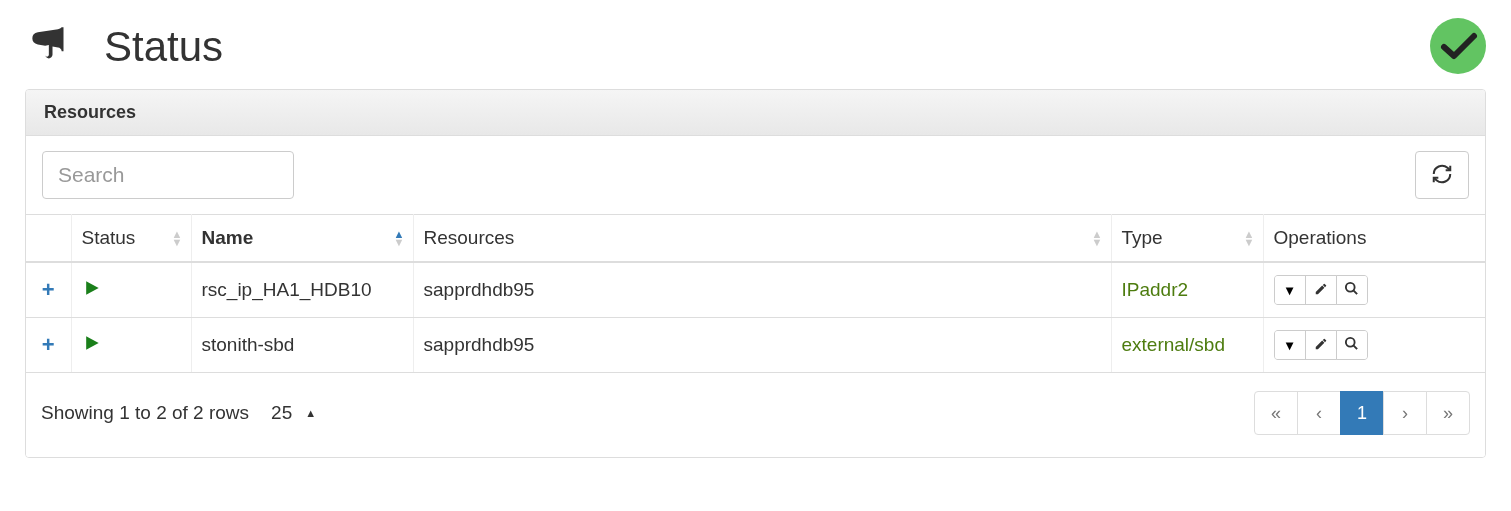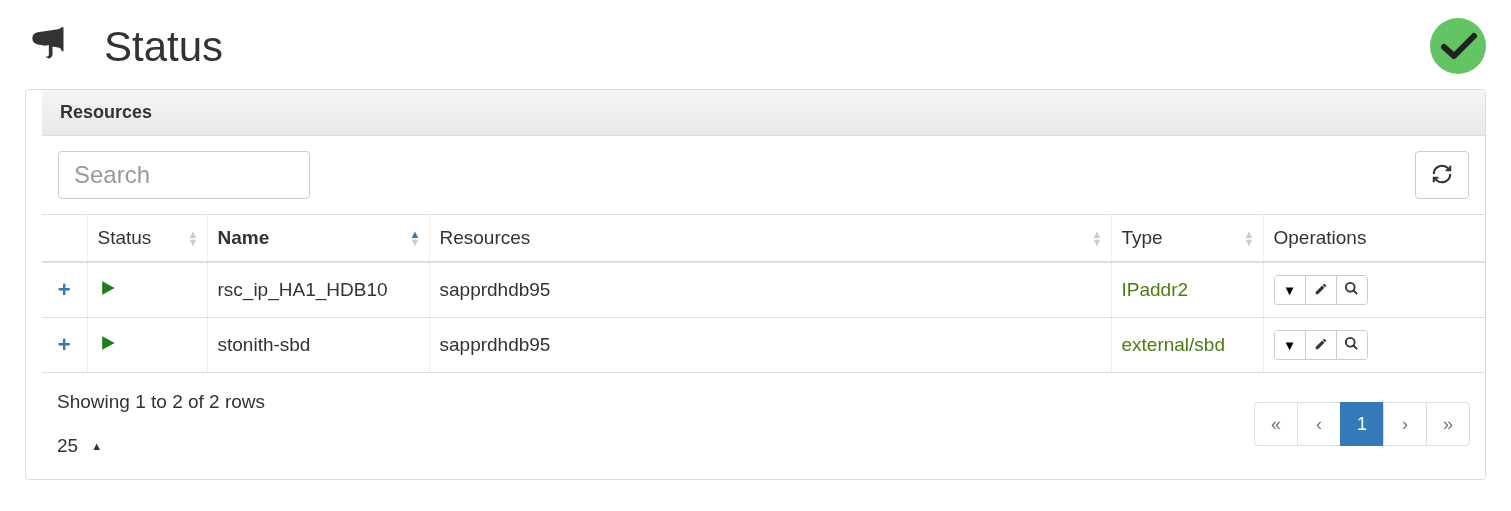--- a/index.html
+++ b/index.html
@@ -37,21 +37,20 @@
     height: 56px;
     background: #62c462;
     border-radius: 50%;
   }
   .status-badge svg { width: 100%; height: 100%; }
   .panel {
     border: 1px solid #ddd;
     border-radius: 4px;
     overflow: hidden;
     margin-top: 5px;
-    padding-left: 16px;
   }
   .panel-heading {
     background: linear-gradient(to bottom, #f5f5f5 0%, #e8e8e8 100%);
     border-bottom: 1px solid #ddd;
     padding: 12px 18px;
     font-weight: 700;
     font-size: 18px;
     color: #333;
   }
   .panel-body {
@@ -60,21 +59,21 @@
   .toolbar {
     padding: 15px 16px;
     display: flex;
     justify-content: space-between;
     align-items: center;
   }
   .search-input {
     width: 252px;
     height: 48px;
     padding: 6px 15px;
-    font-size: 24px;
+    font-size: 21px;
     border: 1px solid #ccc;
     border-radius: 4px;
     color: #555;
   }
   .search-input::placeholder { color: #999; }
   .refresh-btn {
     width: 54px;
     height: 48px;
     border: 1px solid #ccc;
     background: #fff;
@@ -150,21 +149,21 @@
   .btn-sm:first-child { margin-left: 0; border-radius: 3px 0 0 3px;}
   .btn-sm:last-child { border-radius: 0 3px 3px 0;}
   .footer {
     padding: 18px 15px 22px 15px;
     display: flex;
     justify-content: space-between;
     align-items: center;
     font-size: 19px;
     color: #333;
   }
-  .footer-left { display: flex; align-items: flex-start; gap: 22px; flex-direction: column; }
+  .footer-left { display: flex; align-items: flex-end; gap: 22px; }
   .page-size { display: flex; align-items: center; gap: 13px; cursor: pointer;}
   .pagination {
     display: flex;
     gap: 0;
   }
   .page-btn {
     border: 1px solid #ddd;
     background: #fff;
     width: 44px;
     height: 44px;

